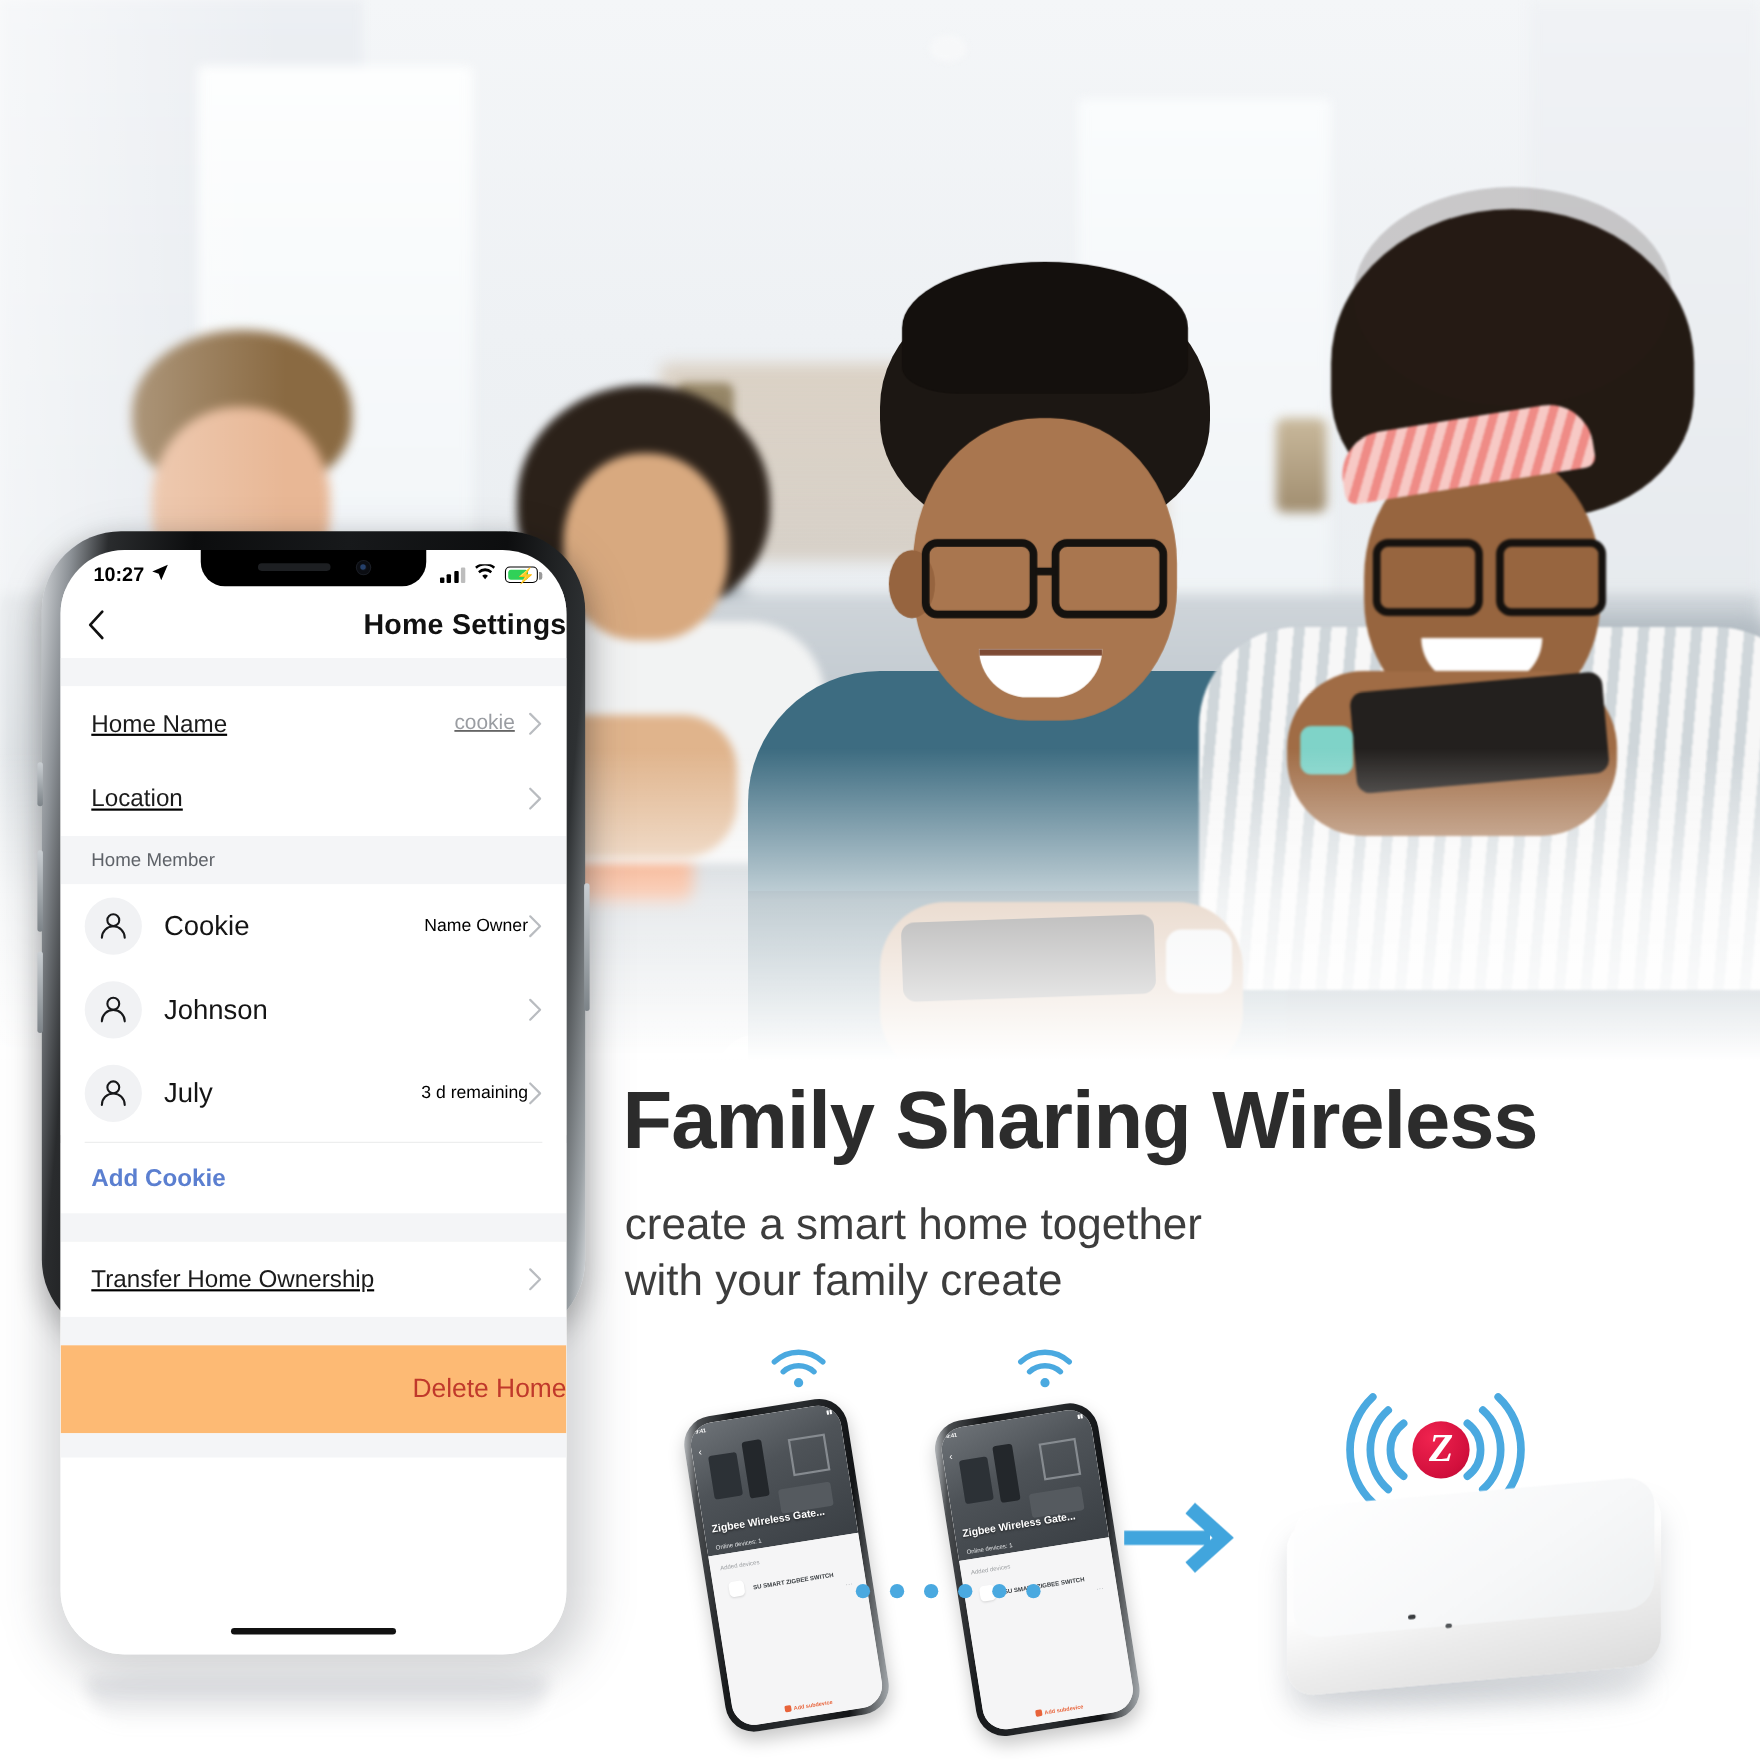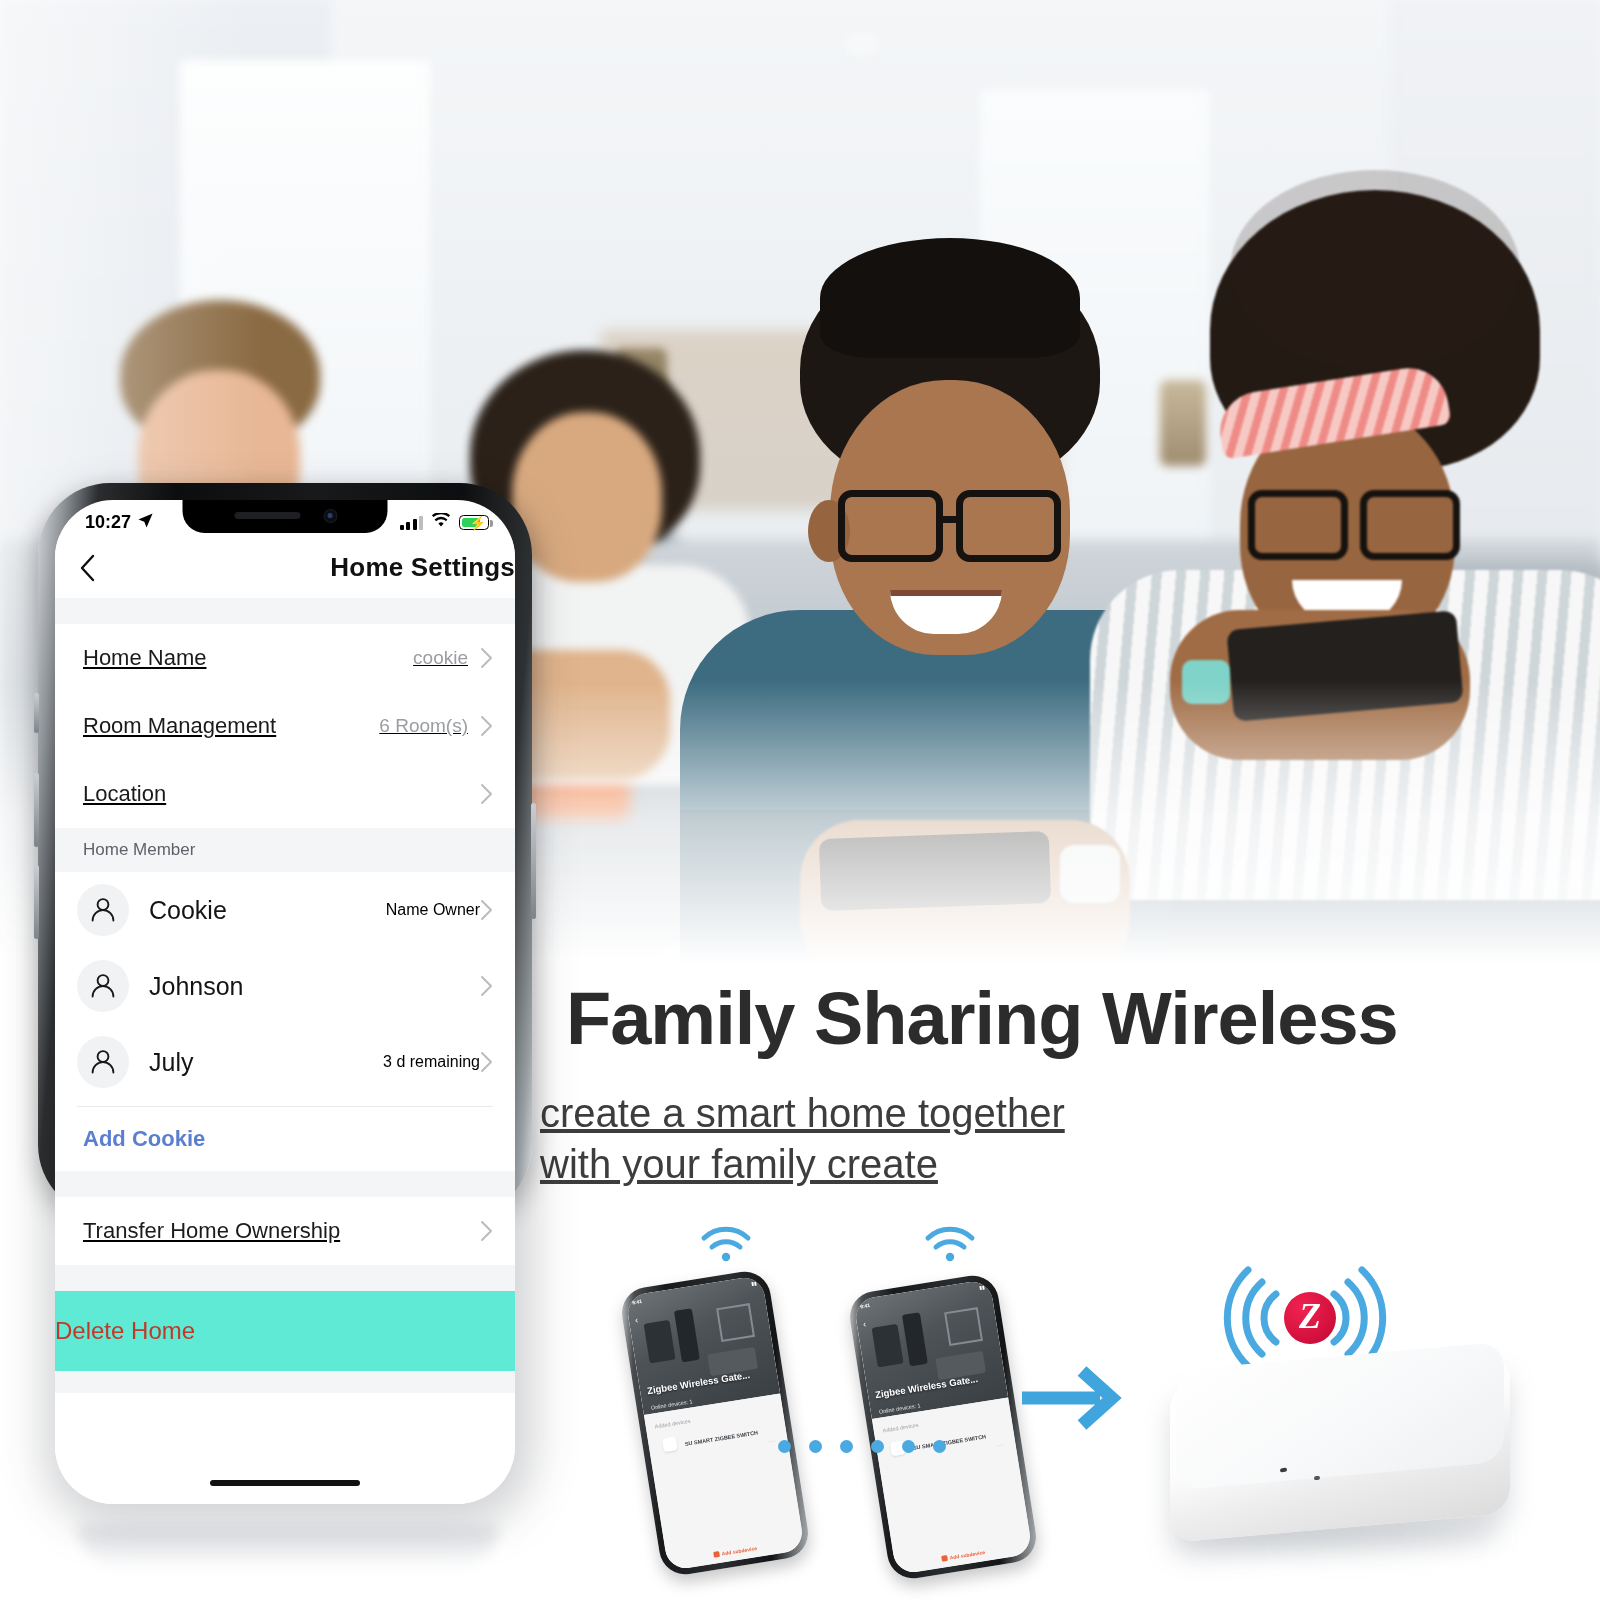--- a/index.html
+++ b/index.html
@@ -116,22 +116,22 @@
     background:linear-gradient(90deg, rgba(255,255,255,.55), rgba(255,255,255,0));
   }
 
   
   .headline {
     position:absolute; left:566px; top:976px; width:920px;
     font-size:74px; font-weight:bold; letter-spacing:-1px; color:#2c2c2c;
     white-space:nowrap;
   }
   .subline {
-    position:absolute; left:540px; top:1088px; width:760px;
-    font-size:40px; font-weight:300; color:#3d3d3d; line-height:1.28;text-decoration:underline;
+    position:absolute; left:568px; top:1088px; width:760px;
+    font-size:40px; font-weight:300; color:#3d3d3d; line-height:1.28;
   }
 
   
   #bigphone {
     position:absolute; left:38px; top:483px; width:500px; height:1050px;
   }
   .ph-shadow { position:absolute; left:6px; top:14px; width:490px; height:1030px;
     border-radius:74px; background:rgba(30,35,45,.20); filter:blur(22px); }
   .ph-outer {
     position:absolute; left:0; top:0; width:494px; height:734px;
@@ -205,21 +205,21 @@
     width:52px; height:52px; border-radius:50%; background:#f1f2f4;
     display:flex; align-items:center; justify-content:center; margin-right:20px; flex:0 0 auto;
   }
   .avatar svg { display:block; }
   .mrow .name { font-size:25px; color:#141414; flex:1; }
   .mdiv { height:1px; background:#e9eaec; margin:6px 22px 0 22px; }
 
   .addrow { height:64px; background:#fff; display:flex; align-items:center; padding:0 28px; }
   .addrow .link { font-size:22px; color:#5b7fd0; font-weight:bold; }
 
-  .delrow { height:80px; background:#5eead4; display:flex; align-items:center; justify-content:flex-start; }
+  .delrow { height:80px; background:#fdba74; display:flex; align-items:center; justify-content:flex-end; }
   .delrow .del { font-size:24px; color:#c0392b; }
 
   .homebar {
     position:absolute; left:50%; transform:translateX(-50%); bottom:18px;
     width:150px; height:6px; background:#111; border-radius:4px; z-index:8;
   }
   .ph-reflect {
     position:absolute; left:40px; top:1042px; width:420px; height:46px;
     background:linear-gradient(180deg, rgba(150,155,165,.30), rgba(255,255,255,0));
     filter:blur(7px); border-radius:0 0 60px 60px;
@@ -440,29 +440,20 @@
           <div class="row">
             <span class="label">Home Name</span>
             <span class="value">cookie</span>
             <span class="chev">
               <svg width="13" height="22" viewBox="0 0 13 22">
                   <path d="M2 2l9 9-9 9" stroke="#b9bcc0" stroke-width="2" fill="none" stroke-linecap="round" stroke-linejoin="round"></path>
                 </svg>
             </span>
           </div>
           <div class="row">
-            <span class="label">Room Management</span>
-            <span class="value">6 Room(s)</span>
-            <span class="chev">
-              <svg width="13" height="22" viewBox="0 0 13 22">
-                  <path d="M2 2l9 9-9 9" stroke="#b9bcc0" stroke-width="2" fill="none" stroke-linecap="round" stroke-linejoin="round"></path>
-                </svg>
-            </span>
-          </div>
-          <div class="row">
             <span class="label">Location</span>
             <span class="value"></span>
             <span class="chev">
               <svg width="13" height="22" viewBox="0 0 13 22">
                   <path d="M2 2l9 9-9 9" stroke="#b9bcc0" stroke-width="2" fill="none" stroke-linecap="round" stroke-linejoin="round"></path>
                 </svg>
             </span>
           </div>
 
           <div class="sec-head">Home Member</div>

